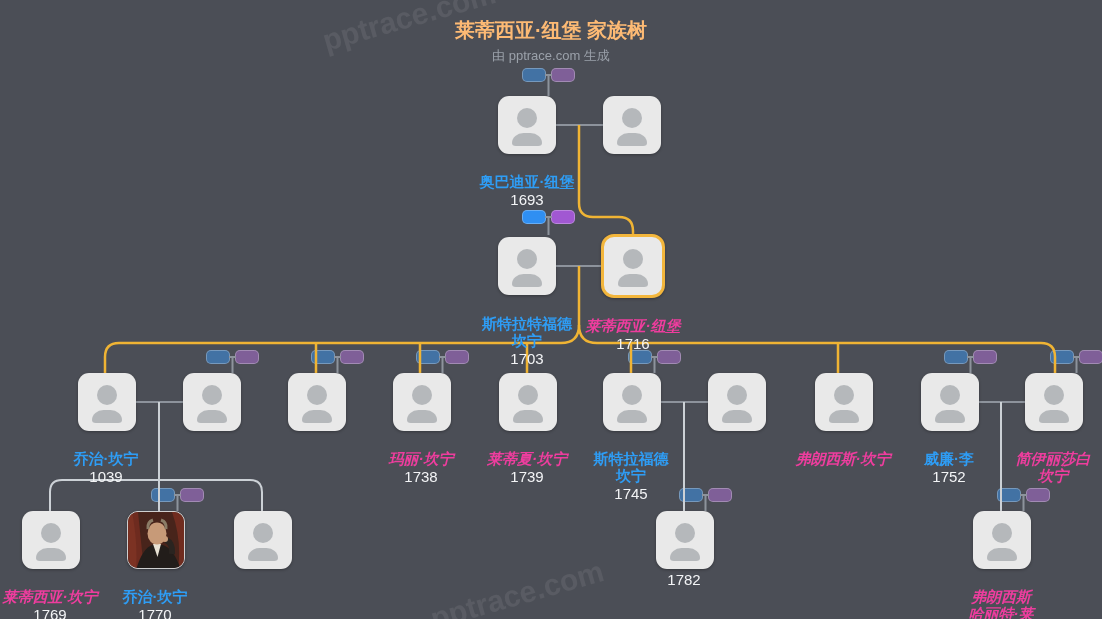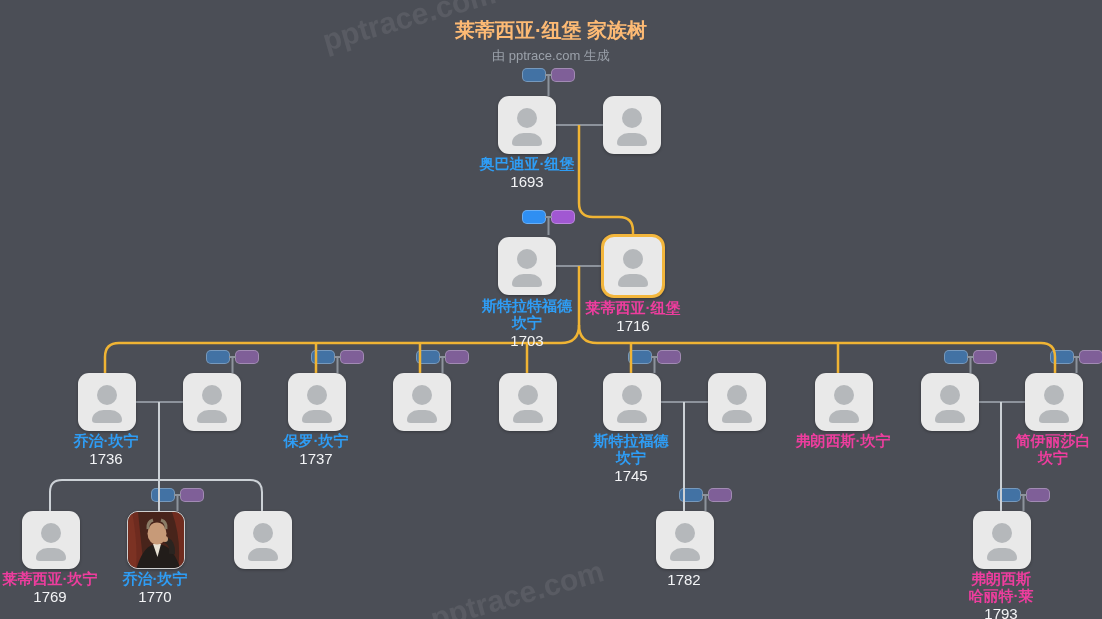--- a/index.html
+++ b/index.html
@@ -28,23 +28,23 @@
         box-shadow:0 1px 3px rgba(0,0,0,0.3);}
   .card .head{position:absolute;left:19px;top:12px;width:20px;height:20px;
               border-radius:50%;background:#b5b8bb;}
   .card .torso{position:absolute;left:14px;top:37px;width:30px;height:13px;background:#b5b8bb;
                border-radius:50% 50% 5px 5px / 100% 100% 4px 4px;}
   .card.highlighted{border:3px solid #f3b63c;border-radius:13px;}
   .card.portrait-card{overflow:hidden;border:1px solid #cfcfcf;box-sizing:border-box;}
   .card.portrait-card svg{display:block;}
 
   .label{position:absolute;width:140px;text-align:center;font-size:15px;line-height:17px;}
-  .label .name{font-weight:700;white-space:pre-line;}
+  .label .name{font-weight:700;white-space:pre-line;margin-top:18px;}
   .label .name.male{color:#2e9df5;}
-  .label .name.female{color:#ee3d9e;}
+  .label .name.female{color:#ee3d9e;font-style:italic;}
   .label .year{color:#f3f4f6;font-weight:400;margin-top:1px;}
 </style>
 </head>
 <body>
 
 <div id="stage">
 
   <div class="wm" style="left:320px;top:0px">pptrace.com</div>
   <div class="wm" style="left:428px;top:578px">pptrace.com</div>
 
@@ -229,34 +229,42 @@
 坎宁</div>
       <div class="year">1703</div>
     </div>
   <div class="label" style="left:563px;top:299px">
       <div class="name female">莱蒂西亚·纽堡</div>
       <div class="year">1716</div>
     </div>
 
   <div class="label" style="left:36px;top:432px">
       <div class="name male">乔治·坎宁</div>
-      <div class="year">1736</div>
-    </div>
-  <div class="label" style="left:246px;top:432px">
-      <div class="name male">保罗·坎宁</div>
-      <div class="year">1737</div>
+      <div class="year">1039</div>
+    </div>
+  <div class="label" style="left:351px;top:432px">
+      <div class="name female">玛丽·坎宁</div>
+      <div class="year">1738</div>
+    </div>
+  <div class="label" style="left:457px;top:432px">
+      <div class="name female">莱蒂夏·坎宁</div>
+      <div class="year">1739</div>
     </div>
   <div class="label" style="left:561px;top:432px">
       <div class="name male">斯特拉福德
 坎宁</div>
       <div class="year">1745</div>
     </div>
   <div class="label" style="left:773px;top:432px">
       <div class="name female">弗朗西斯·坎宁</div>
     </div>
+  <div class="label" style="left:879px;top:432px">
+      <div class="name male">威廉·李</div>
+      <div class="year">1752</div>
+    </div>
   <div class="label" style="left:983px;top:432px">
       <div class="name female">简伊丽莎白
 坎宁</div>
     </div>
 
   <div class="label" style="left:-20px;top:570px">
       <div class="name female">莱蒂西亚·坎宁</div>
       <div class="year">1769</div>
     </div>
   <div class="label" style="left:85px;top:570px">

